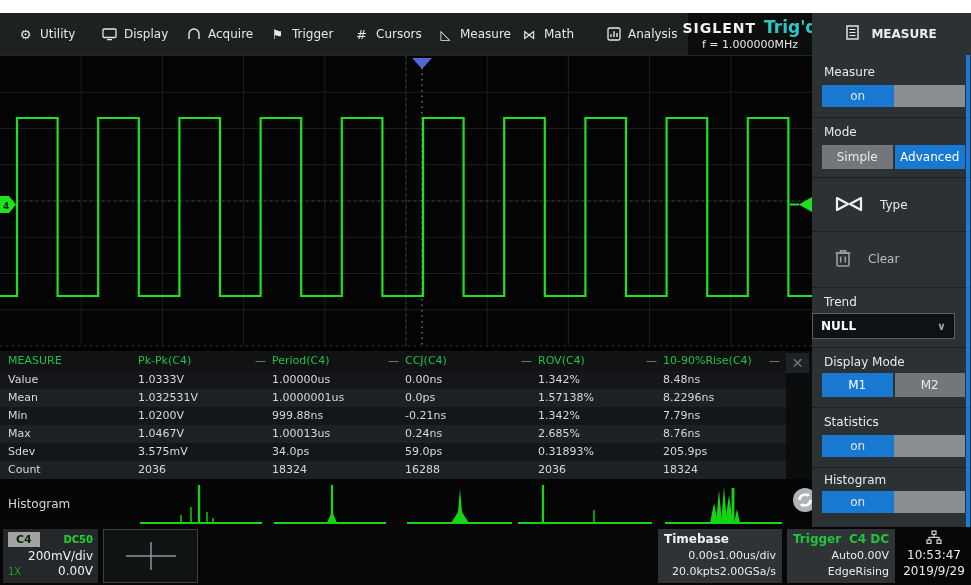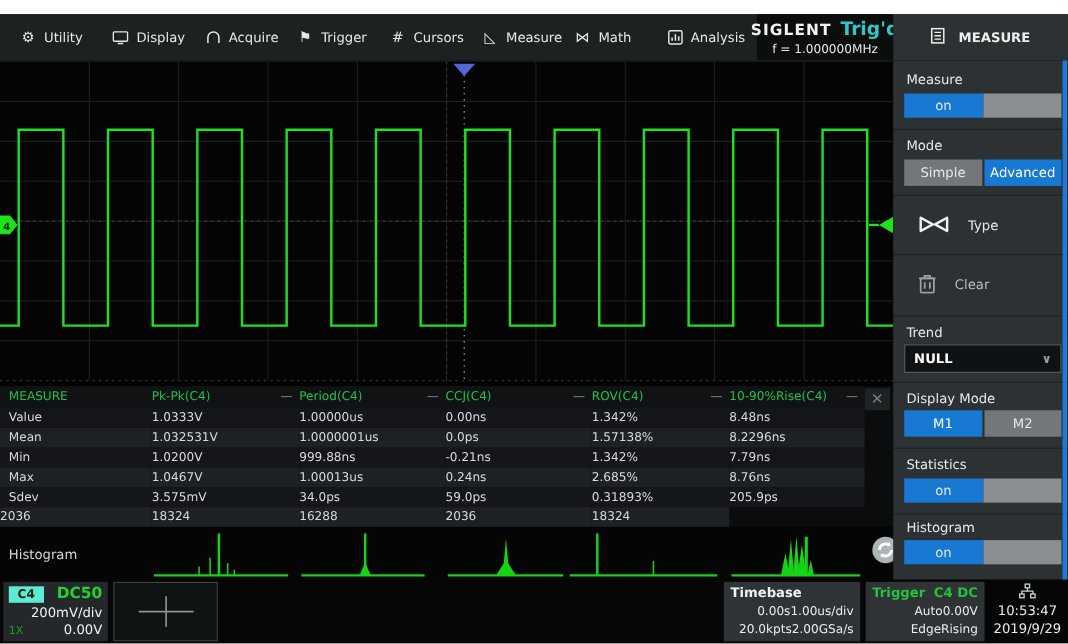--- a/index.html
+++ b/index.html
@@ -53,32 +53,32 @@
   .toggle{position:absolute;left:10px;width:143px;height:22px;display:flex;}
   .t-on{width:50%;background:#1879d2;color:#e5e5e5;font-size:12px;display:flex;align-items:center;justify-content:center;}
   .t-off{width:50%;background:#8a8e91;}
   .seg{position:absolute;left:10px;width:143px;height:24px;display:flex;gap:2px;}
   .seg-btn{flex:1;font-size:12px;display:flex;align-items:center;justify-content:center;color:#fff;}
   .sb-blue{background:#1879d2;}
   .sb-gray{background:#73777b;color:#e8e8e8;}
   .sb-div{position:absolute;left:0;width:159px;height:1px;background:#1d2124;}
   .sb-toolrow{position:absolute;left:0;width:159px;display:flex;align-items:center;gap:16px;padding-left:22px;
               box-sizing:border-box;color:#e8eaea;font-size:12px;}
-  #trend-select{position:absolute;left:10px;width:143px;height:24px;background:#0f1214;border:1px solid #5a5f62;
+  #trend-select{position:absolute;left:0;width:143px;height:24px;background:#0f1214;border:1px solid #5a5f62;
                 box-sizing:border-box;display:flex;align-items:center;justify-content:space-between;
                 padding:12px 8px;color:#fff;font-size:12px;font-weight:bold;}
   #trend-select .chev{color:#9aa0a2;font-size:11px;}
 
   
   #bottombar{position:absolute;left:0;top:514px;width:971px;height:58px;background:#060606;}
   .bb-box{position:absolute;top:2px;height:54px;box-sizing:border-box;font-size:11px;}
   #ch-box{left:3px;width:95px;background:#24282a;padding:3px 5px;}
   #ch-row1{display:flex;justify-content:space-between;align-items:center;}
-  #ch-chip{background:#5eead4;color:#062406;font-weight:bold;font-size:11px;padding:0 8px;height:15px;line-height:15px;}
-  #ch-coupling{color:#24d32c;font-weight:bold;font-size:14px;}
+  #ch-chip{background:#a3a3a3;color:#062406;font-weight:bold;font-size:11px;padding:0 8px;height:15px;line-height:15px;}
+  #ch-coupling{color:#24d32c;font-weight:bold;font-size:10px;}
   #ch-scale{color:#f0f2f2;text-align:right;font-size:12px;margin-top:2px;}
   #ch-row3{display:flex;justify-content:space-between;align-items:baseline;margin-top:1px;}
   #ch-probe{color:#1f9e2b;font-size:10px;}
   #ch-offset{color:#f0f2f2;font-size:12px;}
   #plus-box{left:103px;width:95px;background:#101314;border:1px solid #3c4143;}
   #plus-box svg{display:block;margin:6px auto;}
   #tb-box{left:658px;width:124px;background:#2f3335;padding:3px 6px;color:#ecEEee;}
   .bb-title{font-size:12px;color:#f0f2f2;font-weight:bold;}
   .bb-row{display:flex;justify-content:flex-end;margin-top:3px;color:#e9ebeb;}
   #trig-box{left:787px;width:108px;background:#2f3335;padding:3px 6px;}
@@ -241,20 +241,21 @@
           <div class="td r-even">1.00013us</div>
           <div class="td r-even">0.24ns</div>
           <div class="td r-even">2.685%</div>
           <div class="td r-even">8.76ns</div>
           <div class="td row-label r-odd">Sdev</div>
           <div class="td r-odd">3.575mV</div>
           <div class="td r-odd">34.0ps</div>
           <div class="td r-odd">59.0ps</div>
           <div class="td r-odd">0.31893%</div>
           <div class="td r-odd">205.9ps</div>
+          <div class="td row-label r-even">Count</div>
           <div class="td r-even">2036</div>
           <div class="td r-even">18324</div>
           <div class="td r-even">16288</div>
           <div class="td r-even">2036</div>
           <div class="td r-even">18324</div>
         </div>
       <div id="table-close">✕</div>
     </div>
 
     <div id="histo-strip">

